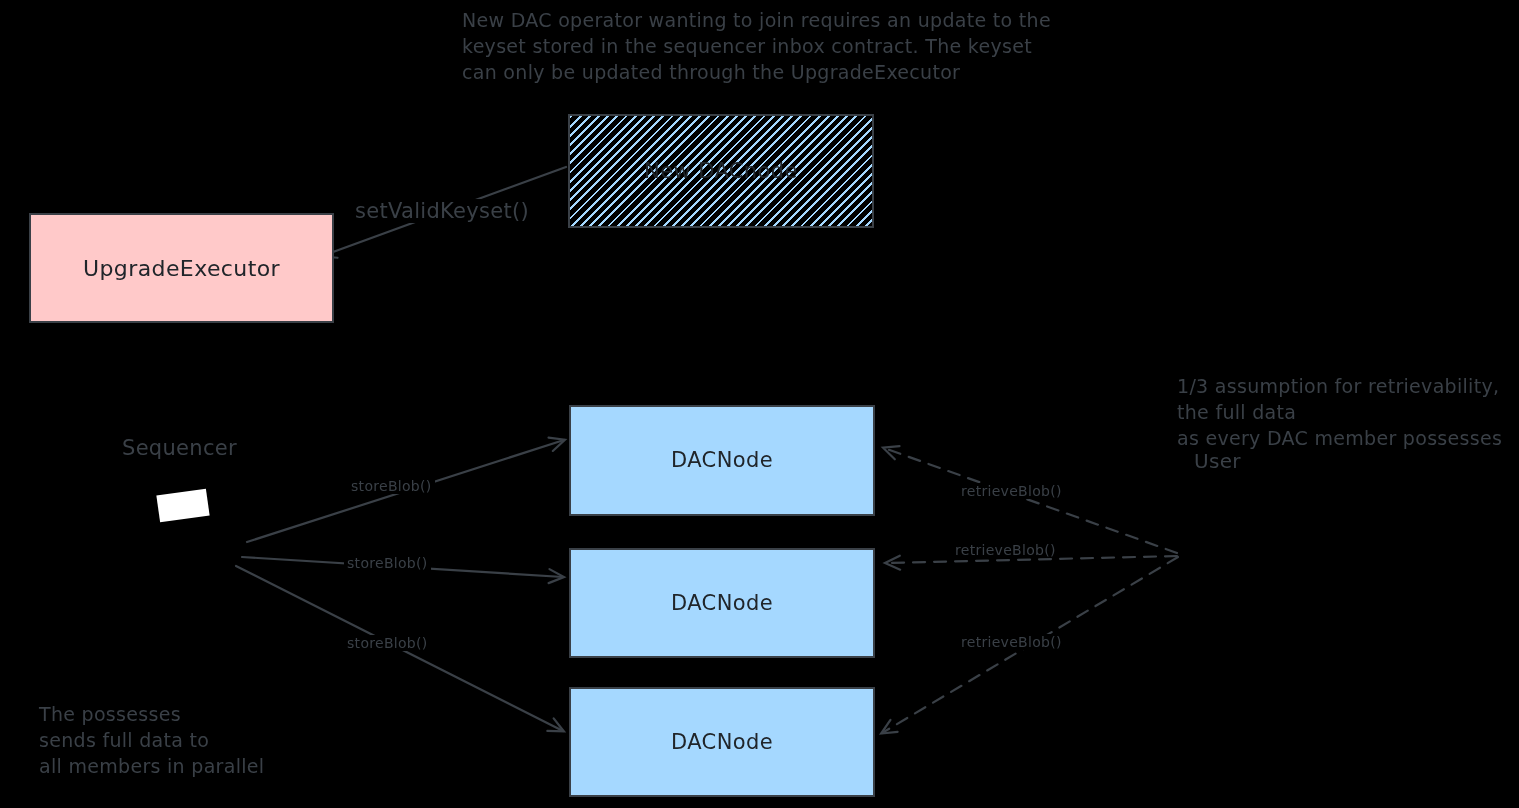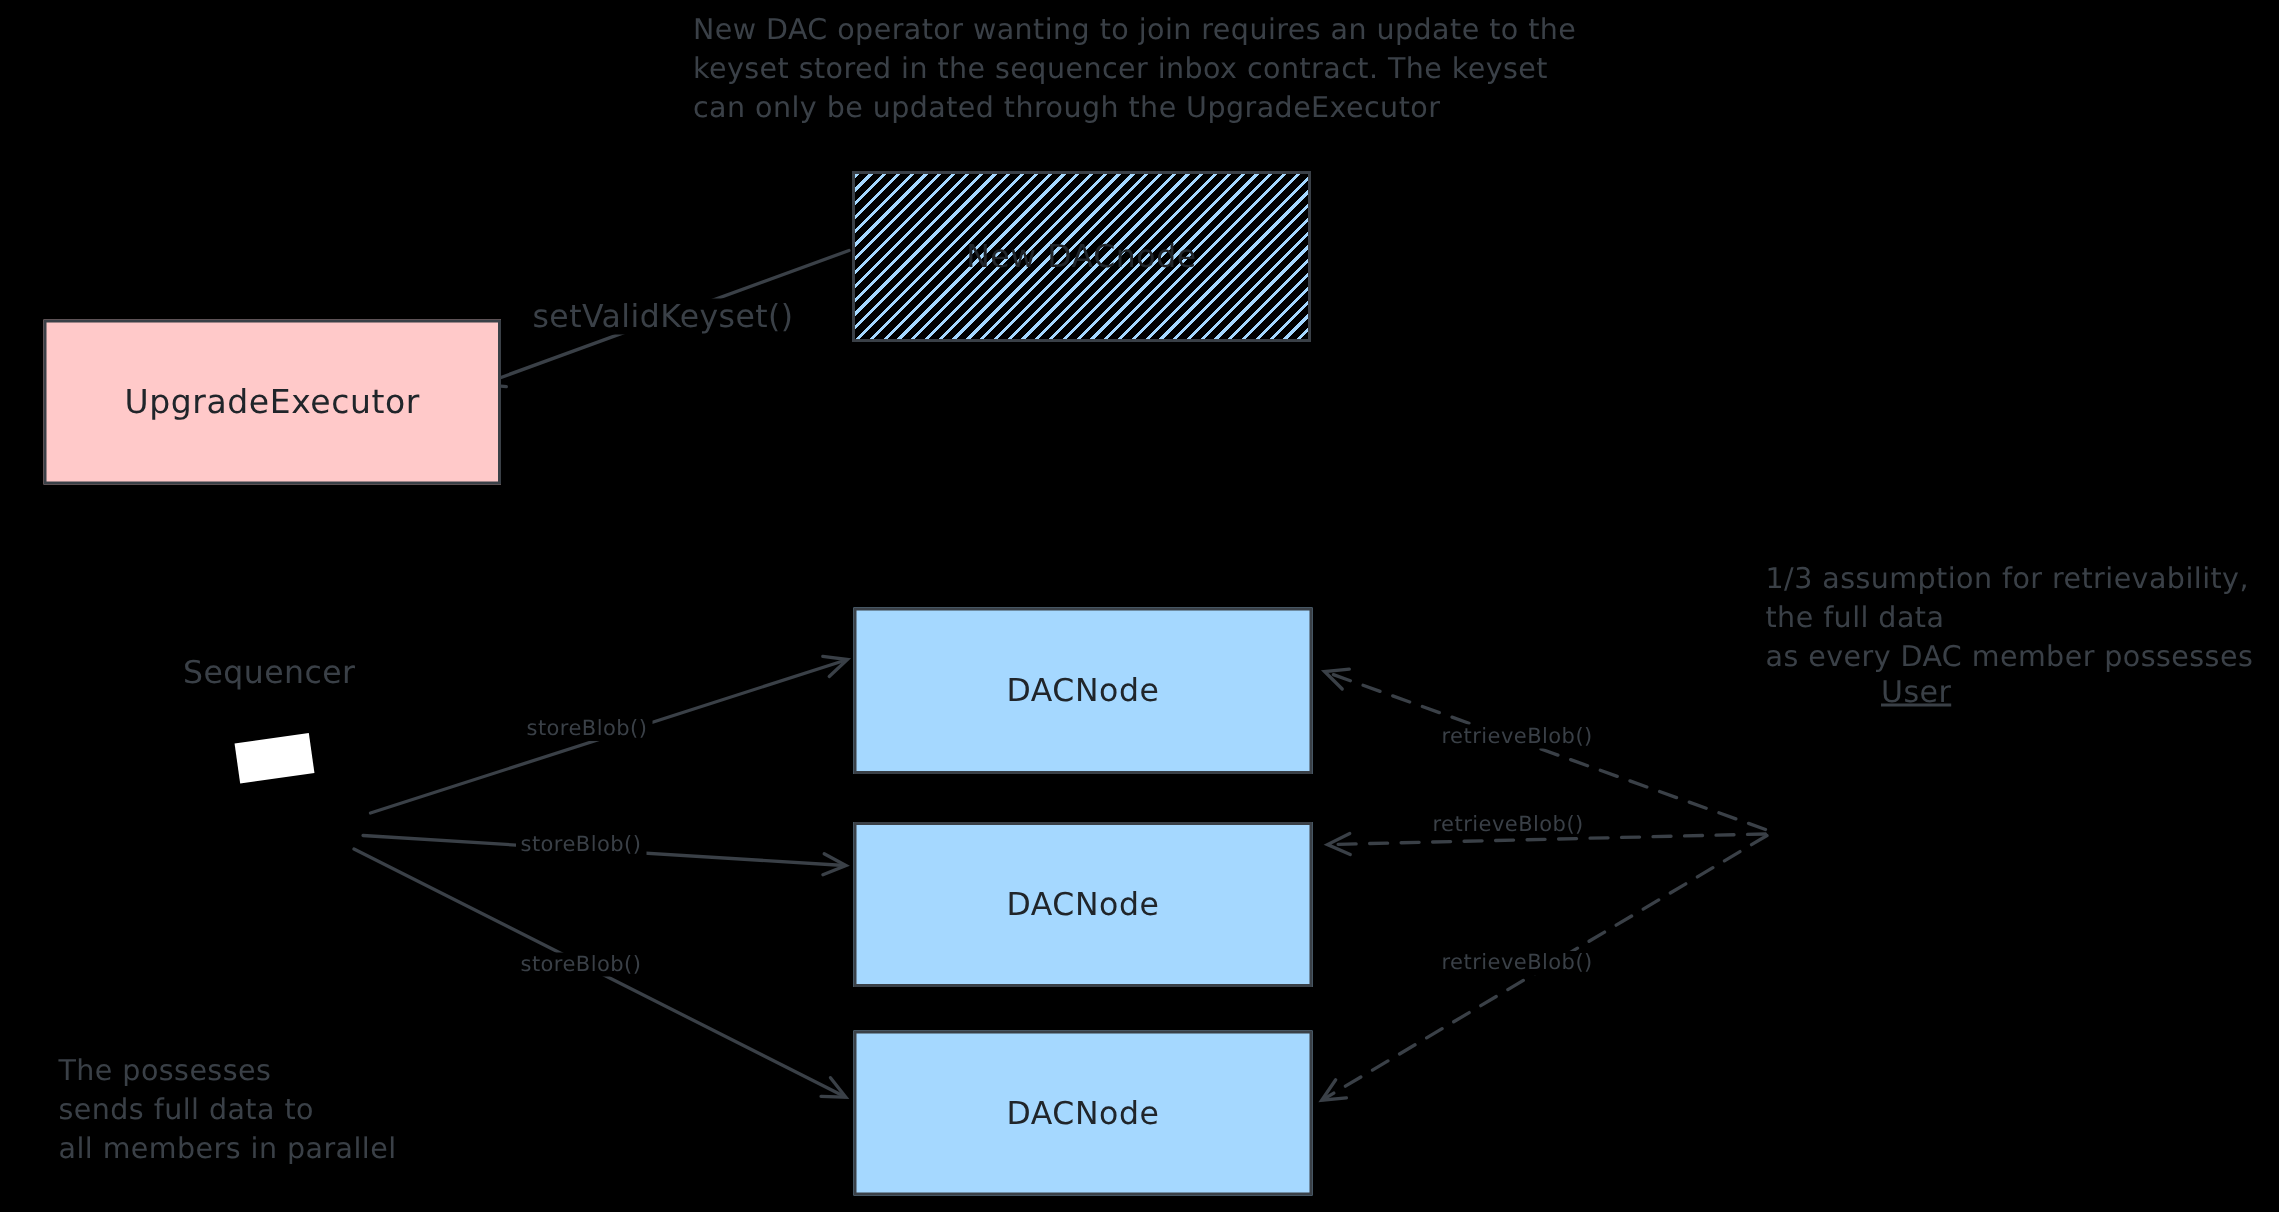--- a/index.html
+++ b/index.html
@@ -129,21 +129,21 @@
 
   <div class="box blue" style="left:569px; top:687px; width:306px; height:110px;">
     <div>DAC</div>
     <div>Node</div>
   </div>
 
   <div class="free-label" style="left:122px; top:436px; font-size:21px;">Sequencer</div>
 
   <div class="laptop-screen"></div>
 
-  <div class="free-label" style="left:1254px; top:449px; font-size:20px;text-decoration:underline;">User</div>
+  <div class="free-label" style="left:1194px; top:449px; font-size:20px;">User</div>
 
   <div class="note" style="left:1177px; top:333px;margin-top:40px;">
     <div>1/3 assumption for retrievability,</div>
     <div>the full data</div>
     <div>as every DAC member possesses</div>
   </div>
 
   <div class="note" style="left:39px; top:701px;">
     <div>The possesses</div>
     <div>sends full data to</div>

